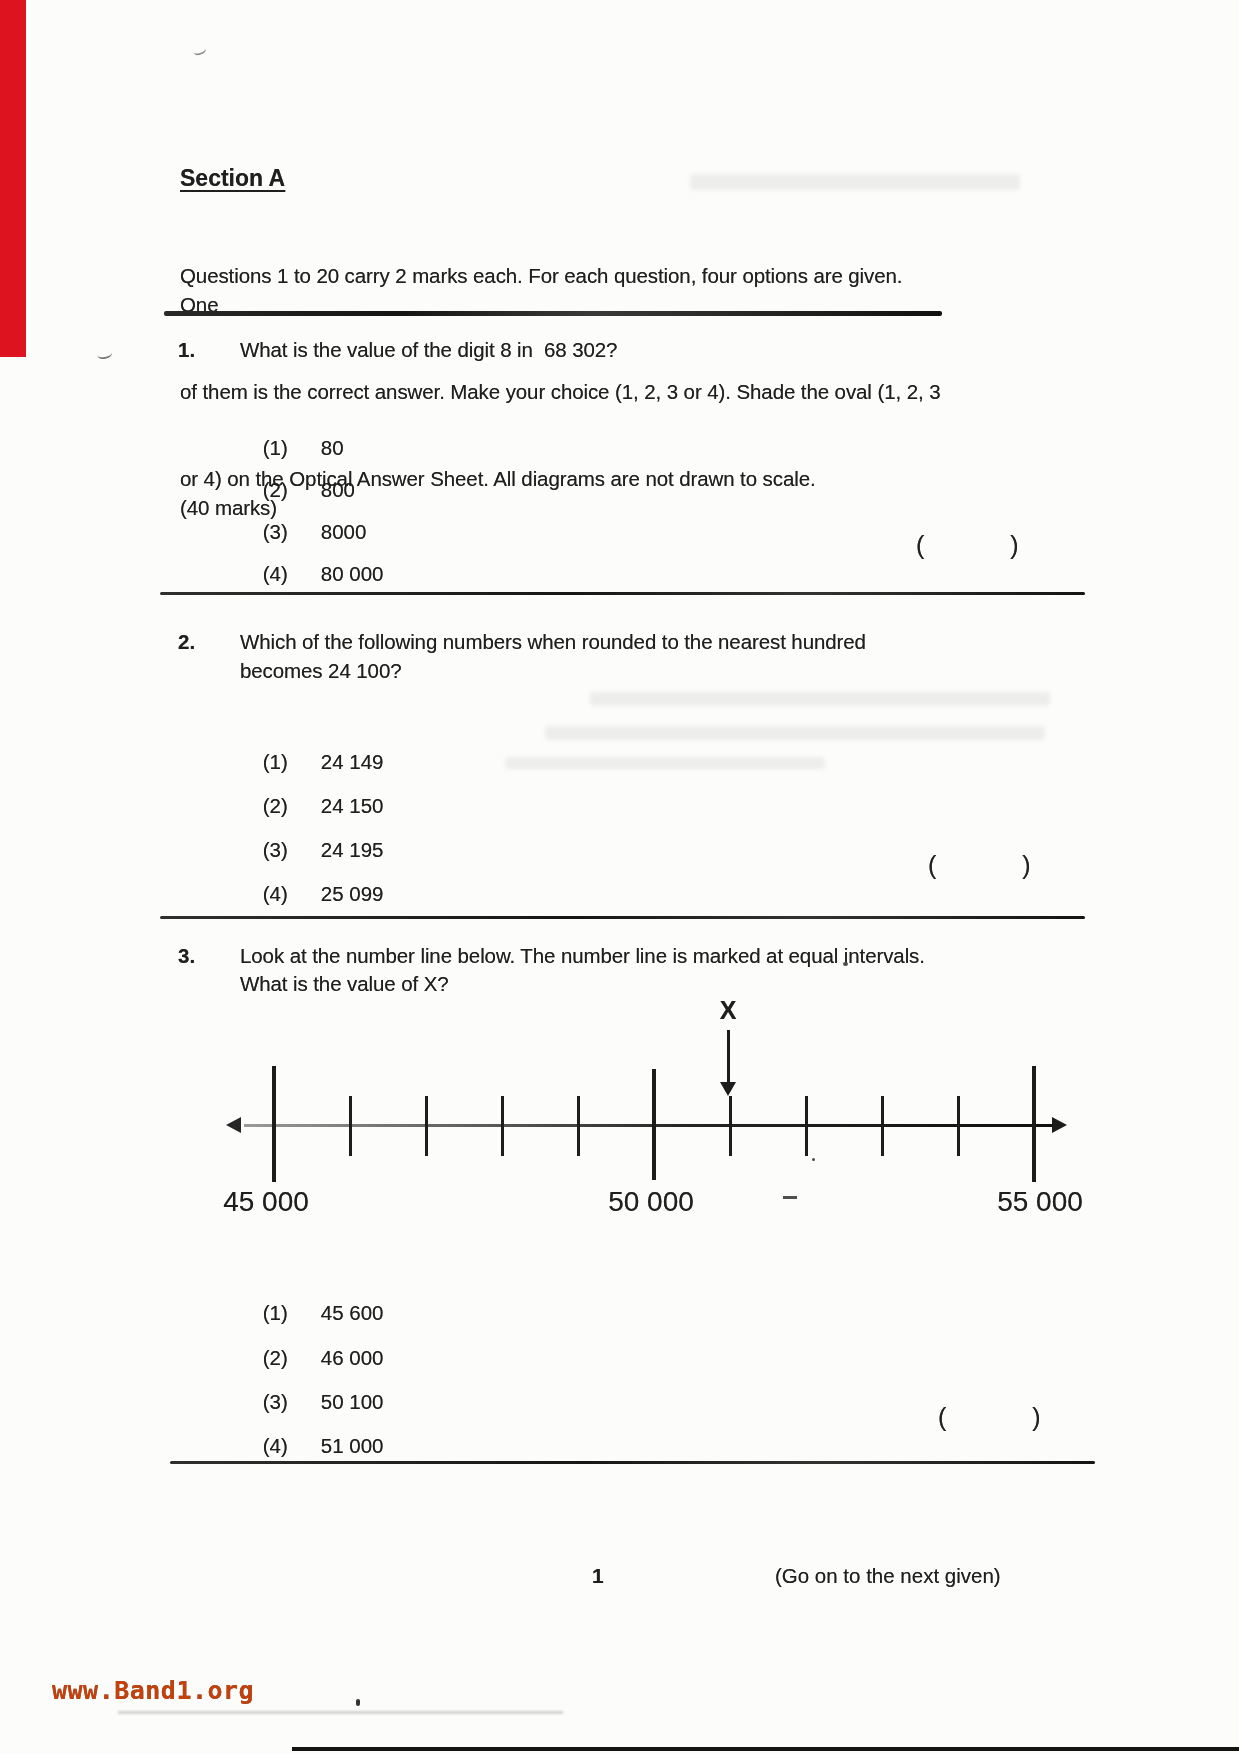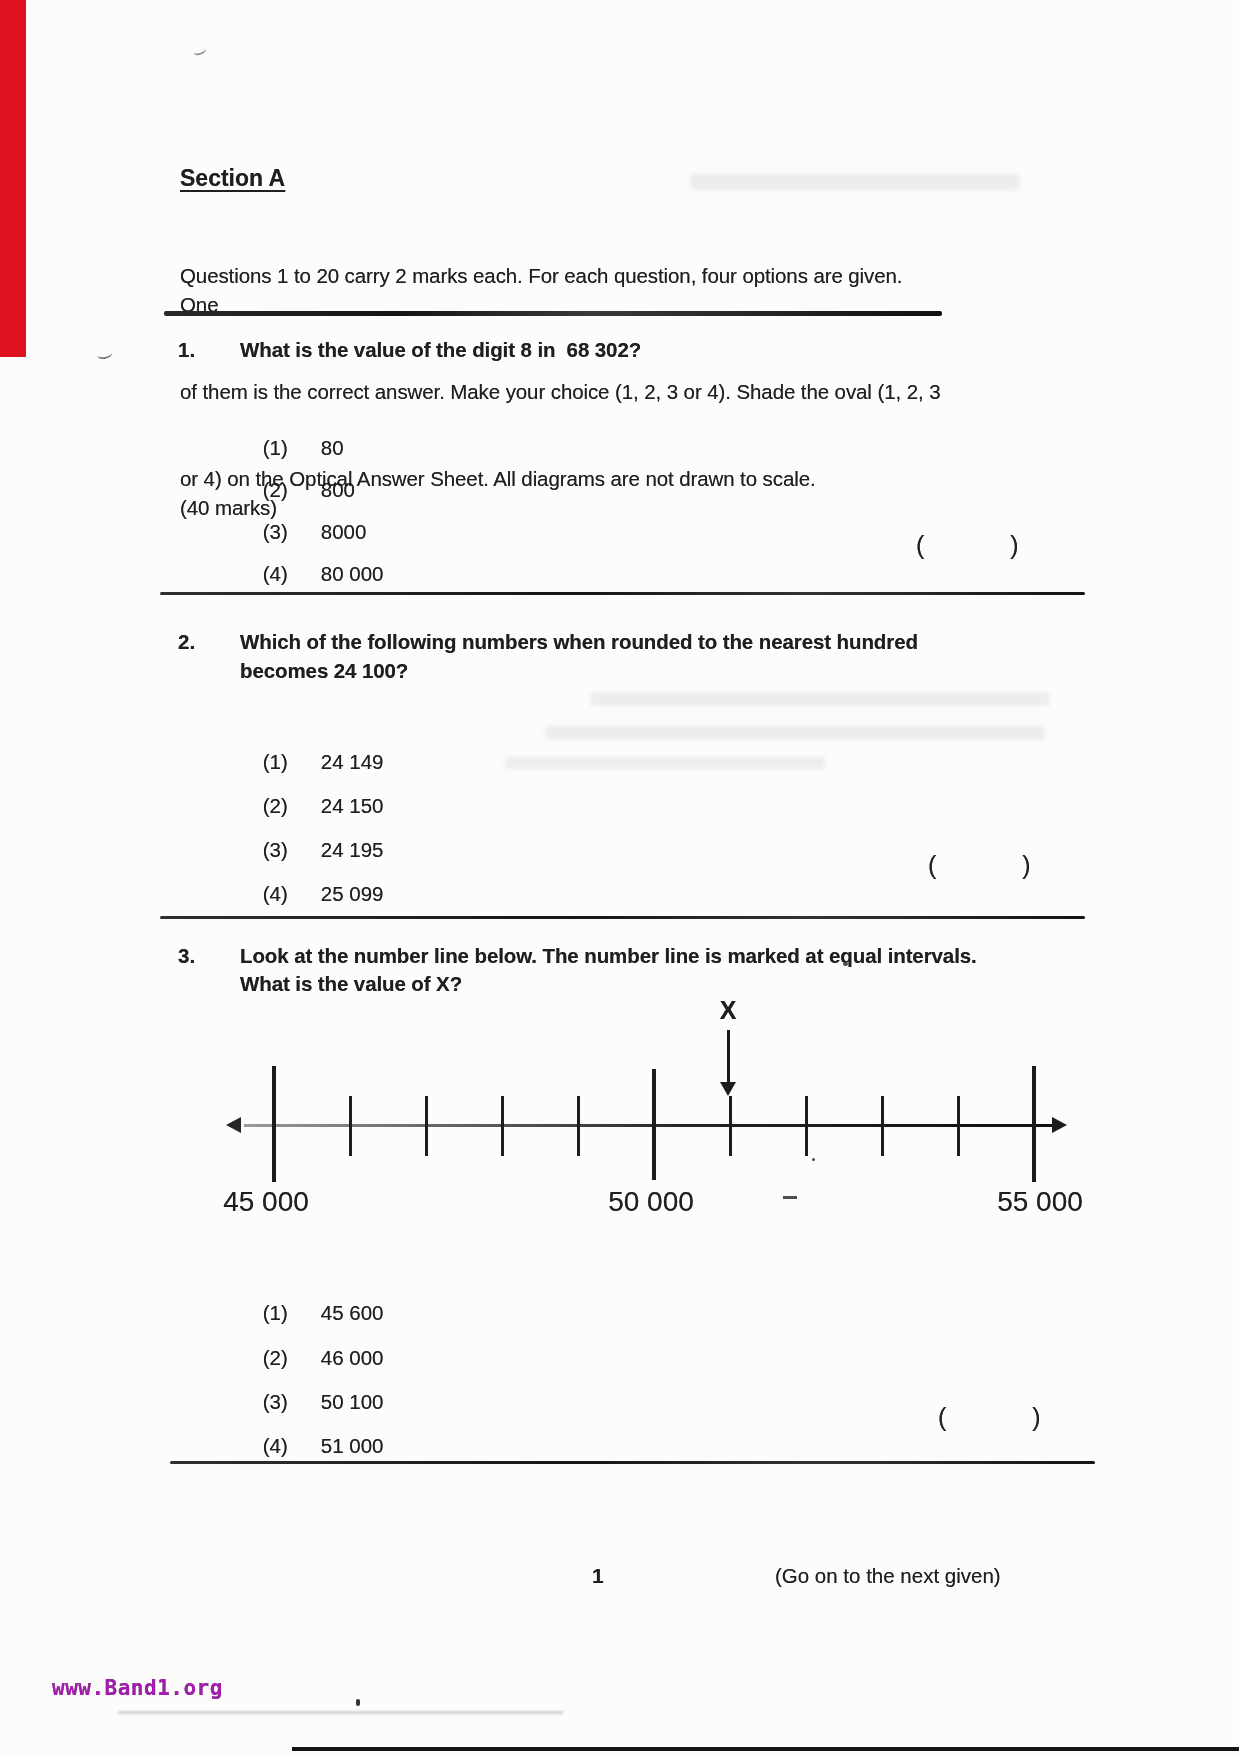--- a/index.html
+++ b/index.html
@@ -25,21 +25,21 @@
   .intro-line3{ display:flex; justify-content:space-between;flex-direction:column; }
 
   .rule-top{ left:164px; top:311px; width:778px; height:5px;
     background:linear-gradient(90deg,#2a2a2a,#151515 30%,#3a3a3a 55%,#101010);
     border-radius:2px; }
   .rule{ left:160px; height:3px; width:925px;
     background:linear-gradient(90deg,#2f2f2f,#161616 45%,#333 70%,#141414);
     border-radius:2px; }
 
   .q-number{ font-size:20.5px; font-weight:600; left:178px; }
-  .q-line{ font-size:20.5px; font-weight:700; left:240px; width:740px; letter-spacing:-0.1px; }
+  .q-line{ font-size:20.5px; font-weight:400; left:240px; width:740px; letter-spacing:-0.1px; }
   .opt{ left:240px; font-size:20.5px; font-weight:500; }
   .opt-label{ display:inline-block; width:58px; }
   .opt-value{ display:inline-block; }
   .bracket{ display:flex; gap:86px; font-size:25px; font-weight:500; color:#222; }
 
   
   .nl-line{ left:244px; top:1124px; width:810px; height:3px;
     background:linear-gradient(90deg,#9a9a9a,#5a5a5a 30%,#242424 55%,#101010); }
   .nl-arrow-left{ left:226px; top:1117px; width:0; height:0;
     border-top:8px solid transparent; border-bottom:8px solid transparent; border-right:15px solid #262626; }
@@ -51,21 +51,21 @@
   .tick-small{ top:1096px; height:60px; width:3px; }
   .x-label{ left:712px; top:996px; width:32px; text-align:center; font-size:25px; font-weight:600; }
   .x-shaft{ left:727px; top:1030px; width:3px; height:54px; background:#1c1c1c; }
   .x-head{ left:720px; top:1082px; width:0; height:0;
     border-left:8px solid transparent; border-right:8px solid transparent; border-top:14px solid #1c1c1c; }
   .nl-value{ top:1186px; width:110px; text-align:center; font-size:28px; font-weight:500; }
 
   .footer-num{ left:592px; top:1564px; font-size:21px; font-weight:600; }
   .footer-cont{ left:775px; top:1564px; font-size:20.5px; font-weight:500; }
 
-  .watermark{ left:52px; top:1676px; font-family:"DejaVu Sans Mono", monospace; font-size:21px; font-weight:600; color:#a21caf; letter-spacing:0.5px; }
+  .watermark{ left:52px; top:1676px; font-family:"DejaVu Sans Mono", monospace; font-size:25px; font-weight:600; color:#c2410c; letter-spacing:0.5px; }
 
   .bottom-line{ left:292px; top:1747px; width:947px; height:4px; background:#141414; }
 
   
   .smudge{ position:absolute; background:rgba(70,70,70,.08); filter:blur(2px); border-radius:4px; }
   .speck{ position:absolute; background:#4a4a4a; border-radius:50%; }
   .squiggle{ position:absolute; border-bottom:2px solid #8d8d8d; border-radius:50%; }
   .gray-line{ position:absolute; background:rgba(0,0,0,.17); filter:blur(1px); }
   .stray-dash{ position:absolute; background:#4f4f4f; }
 </style>

